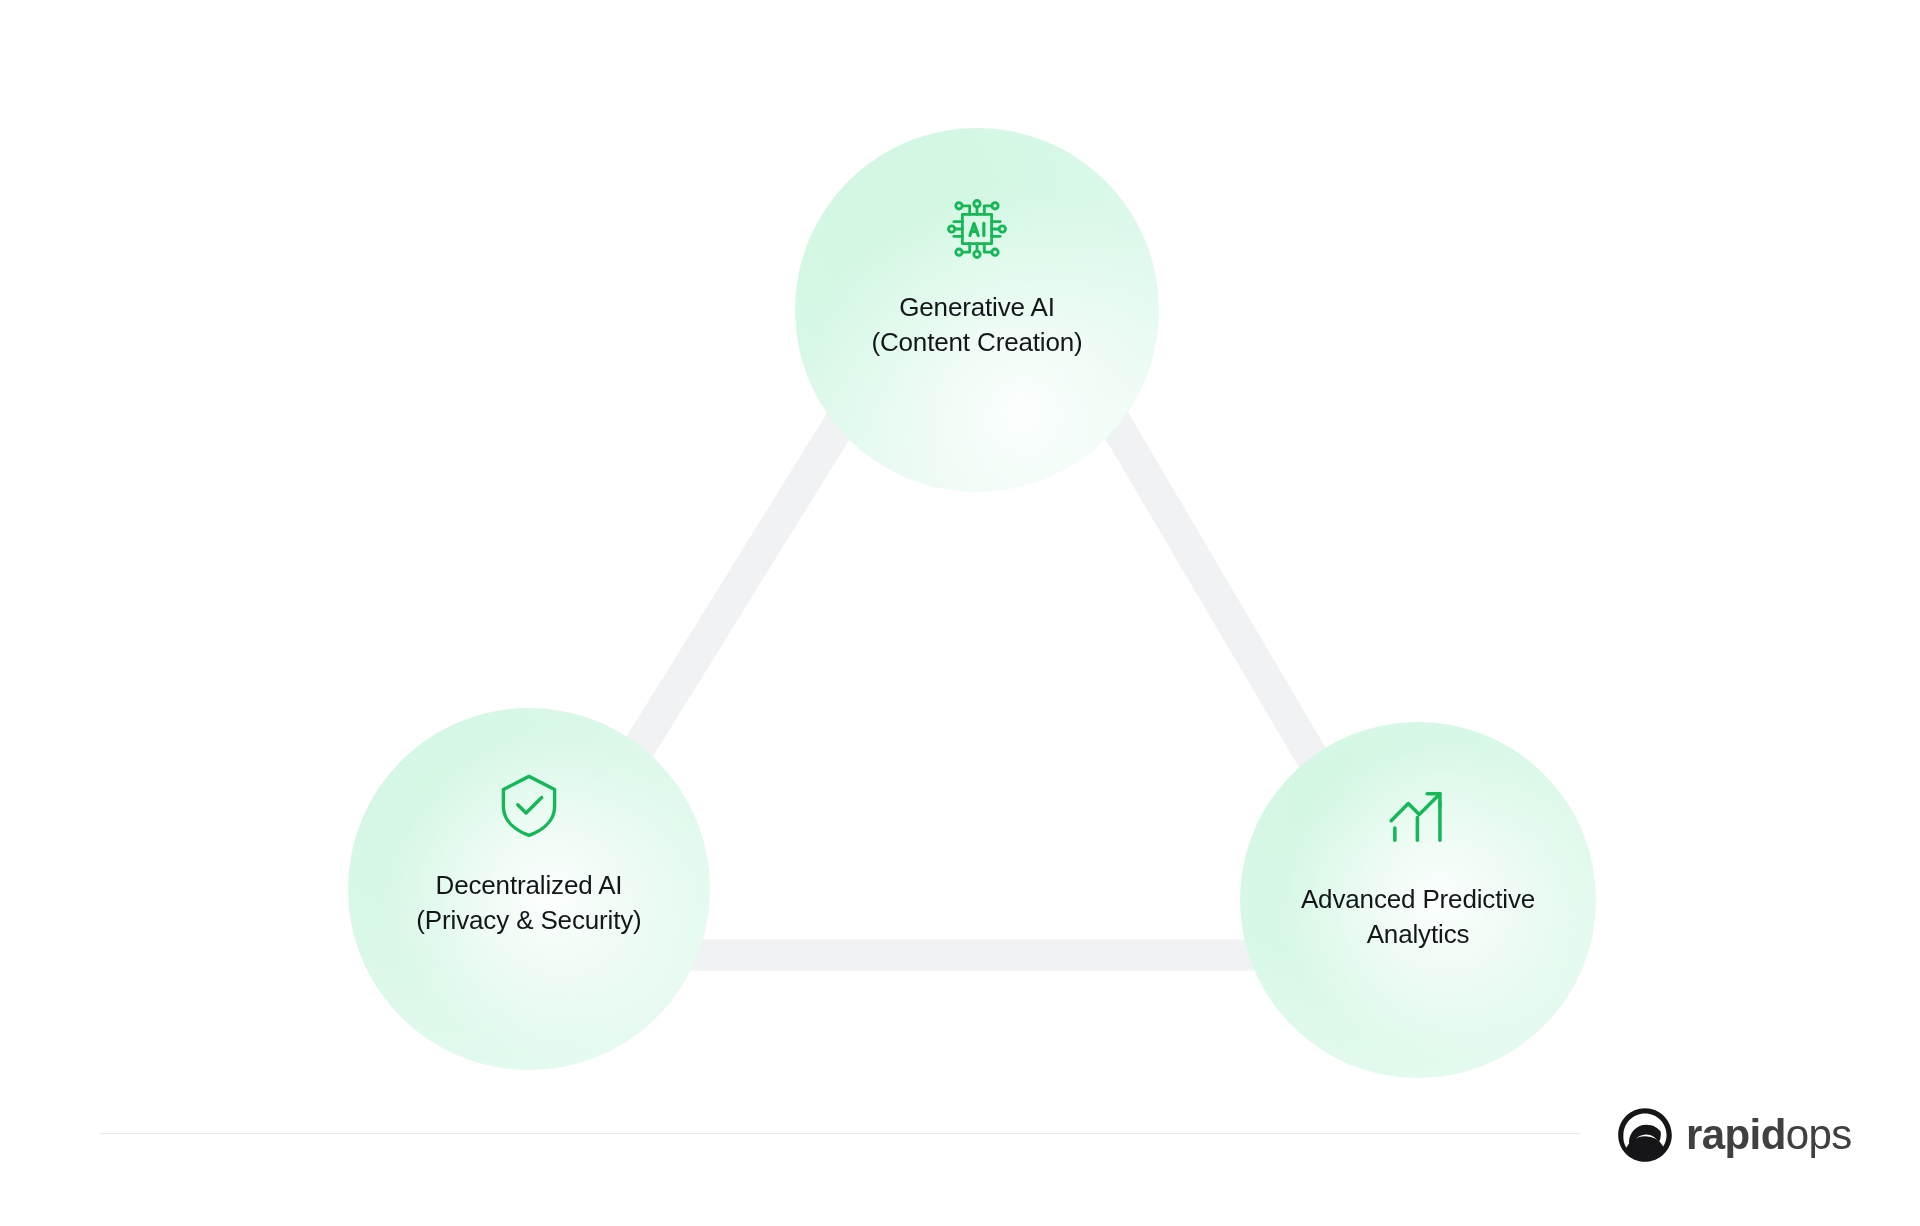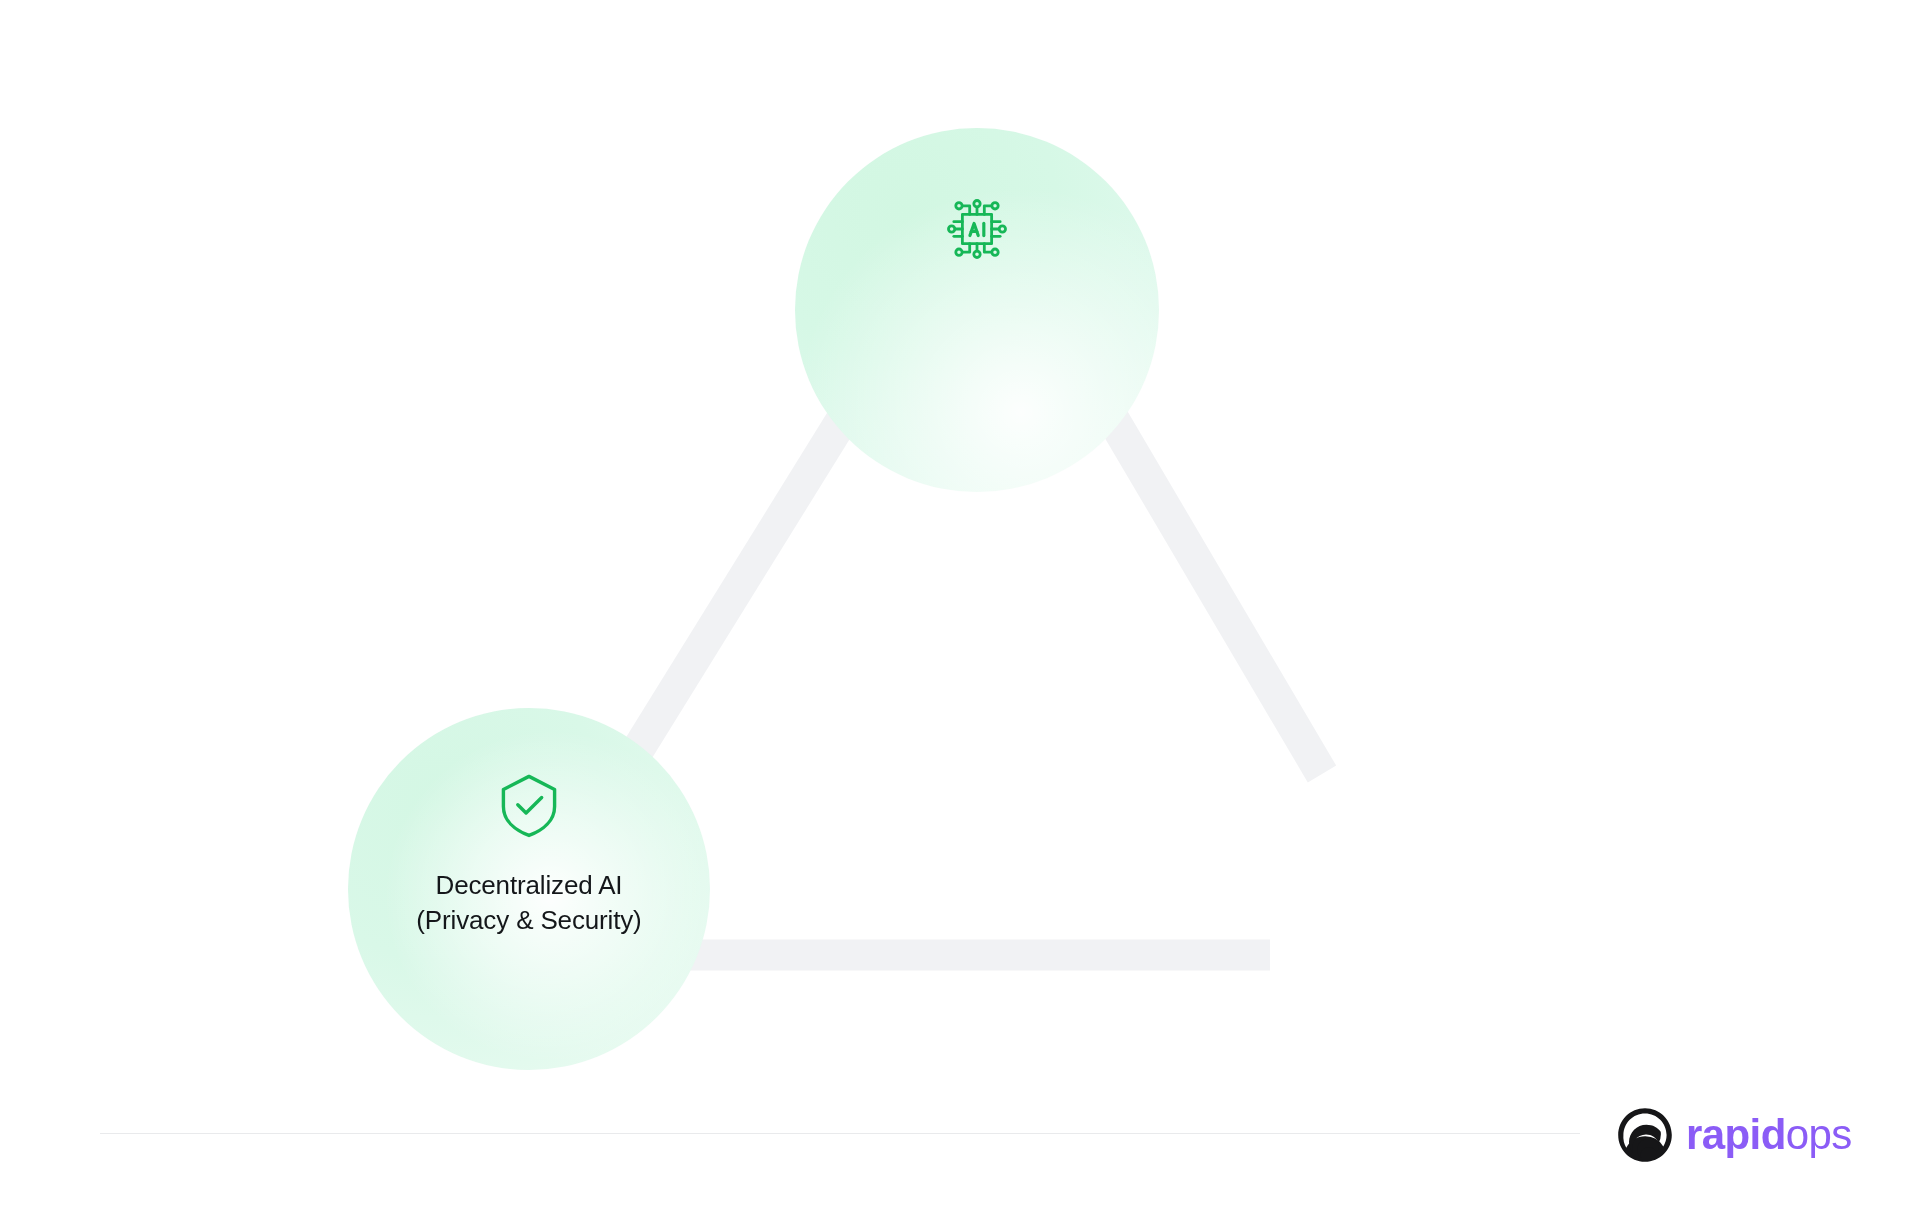--- a/index.html
+++ b/index.html
@@ -116,21 +116,21 @@
     height: 62px;
     display: flex;
     align-items: center;
     gap: 12px;
     z-index: 3;
   }
   .brand-mark { display: block; }
   .brand-text {
     font-size: 42px;
     line-height: 42px;
-    color: #8b5cf6;
+    color: #404040;
     letter-spacing: -0.6px;
     white-space: nowrap;
   }
   .brand-text .b-strong { font-weight: 700; }
   .brand-text .b-light  { font-weight: 400; }
 </style>
 </head>
 <body>
 
 <div id="stage">
@@ -171,31 +171,44 @@
       <path d="M44 32h6"></path>
         <circle cx="52.8" cy="32" r="2.6"></circle>
       <path d="M44 38h7"></path>
 
       <g stroke-width="2.6">
         <path d="M26.2 37.4l3.4-10 3.4 10"></path>
         <path d="M27.4 33.9h4.4"></path>
         <path d="M37.6 27.4v10"></path>
       </g>
     </svg>
+    <div class="node-label">Generative AI
+(Content Creation)</div>
   </div>
 
   <div class="node node-left">
     <svg class="node-icon" viewBox="0 0 64 64" fill="none" stroke="#16b757" stroke-width="2.8" stroke-linecap="round" stroke-linejoin="round">
       <path d="M32 8.5 L53 19.2 V33.2 C53 44.6 43.8 52.6 32 57 C20.2 52.6 11 44.6 11 33.2 V19.2 Z"></path>
       <path d="M22.8 31.8 L29.6 38.6 L42.4 25.8"></path>
     </svg>
     <div class="node-label">Decentralized AI
 (Privacy &amp; Security)</div>
   </div>
 
+  <div class="node node-right">
+    <svg class="node-icon" viewBox="0 0 64 64" fill="none" stroke="#16b757" stroke-width="2.9" stroke-linecap="round" stroke-linejoin="round">
+      <path d="M10 35 L24 21 L33 30 L50 13"></path>
+      <path d="M39.5 13 H50 V23.5"></path>
+      <path d="M13 41 V51"></path>
+      <path d="M31.5 32.5 V51"></path>
+      <path d="M50 20 V51"></path>
+    </svg>
+    <div class="node-label">Advanced Predictive
+Analytics</div>
+  </div>
 
   <div class="footer-divider"></div>
 
   <div class="brand">
     <svg class="brand-mark" width="58" height="58" viewBox="0 0 58 58" fill="none">
       <path fill="#161618" d="M29 2.2C14.2 2.2 2.2 14.2 2.2 29S14.2 55.8 29 55.8 55.8 43.8 55.8 29 43.8 2.2 29 2.2Zm0 5.2c12 0 21.6 9.6 21.6 21.6 0 4.2-1.2 8.1-3.3 11.4a21.2 21.2 0 0 0-18.1-10.1c-8.2 0-15.3 4.6-18.9 11.4A21.45 21.45 0 0 1 7.4 29c0-12 9.6-21.6 21.6-21.6Z"></path>
       <path fill="#161618" d="M30.4 18.7c-9.6 0-17.4 7.8-17.4 17.4 0 4.1 1.4 7.8 3.8 10.8a13.9 13.9 0 0 1 13.2-18.3c5.6 0 10.5 3.3 12.7 8.1a17.2 17.2 0 0 0 2.2-8.4c0-.9-.1-1.7-.2-2.6-2.9-4.2-7.8-7-14.3-7Z"></path>
       <path fill="#161618" d="M31.9 33.1c-5.9 0-10.7 4.8-10.7 10.7 0 3.3 1.5 6.3 3.9 8.3a8.1 8.1 0 0 1 7.6-11 8.1 8.1 0 0 1 7.7 5.6 10.6 10.6 0 0 0 2.2-6.5c0-.6 0-1.2-.1-1.8a10.68 10.68 0 0 0-10.6-5.3Z"></path>
     </svg>
     <div class="brand-text">

